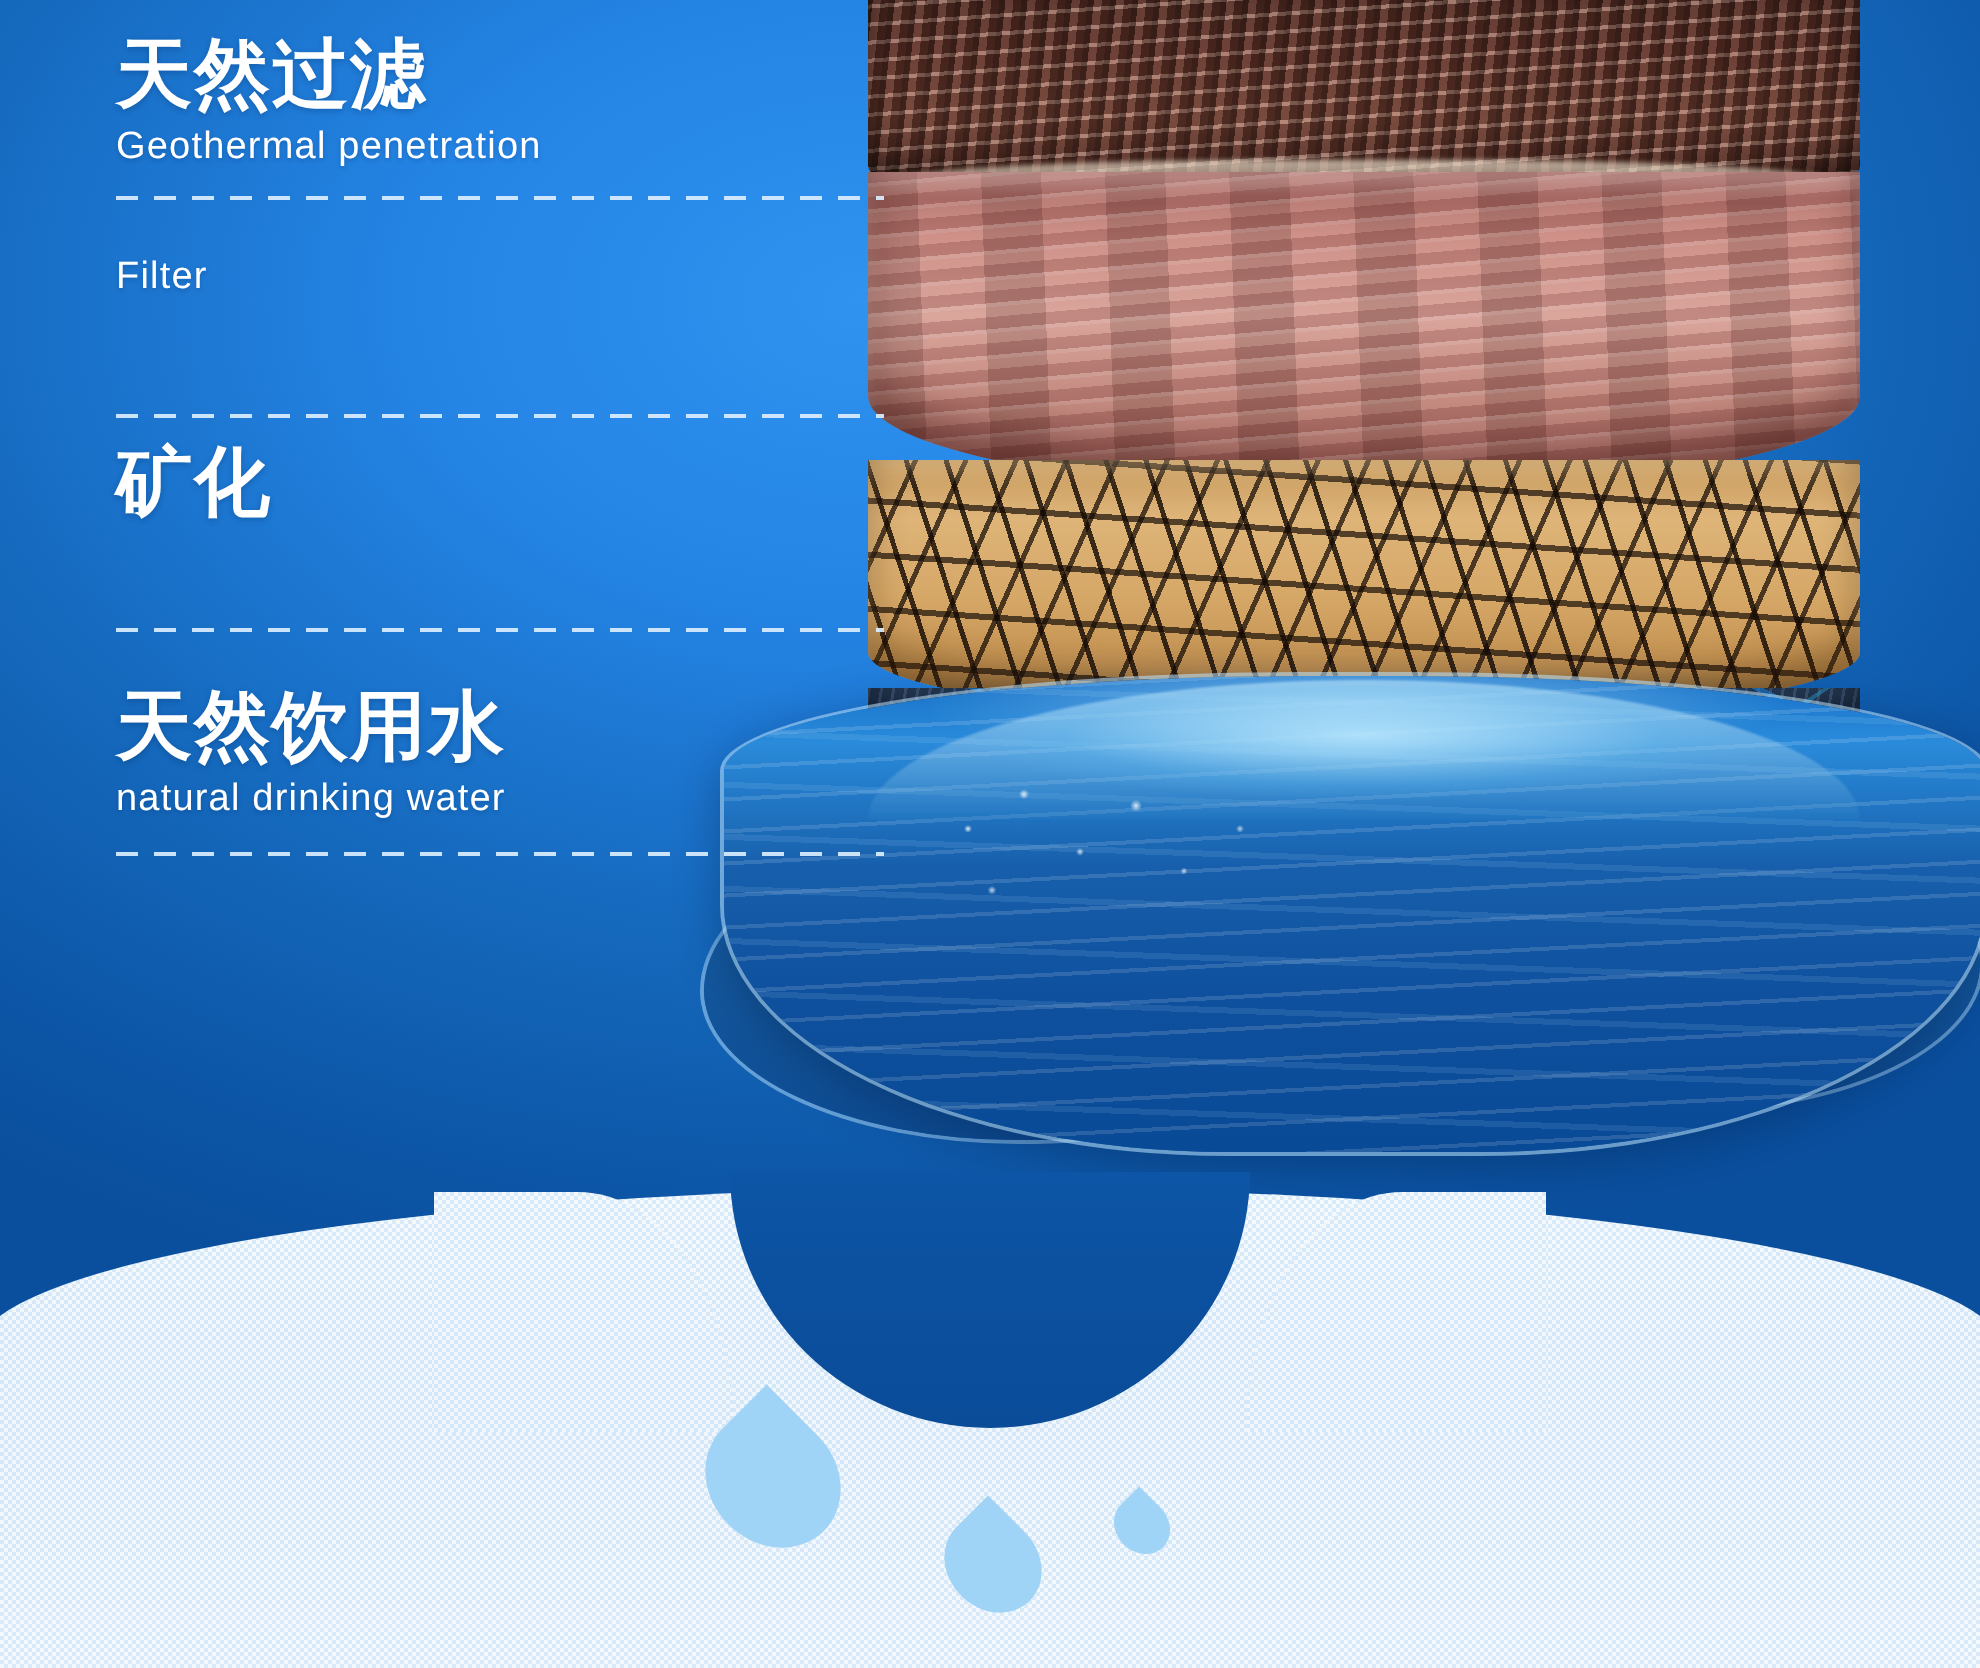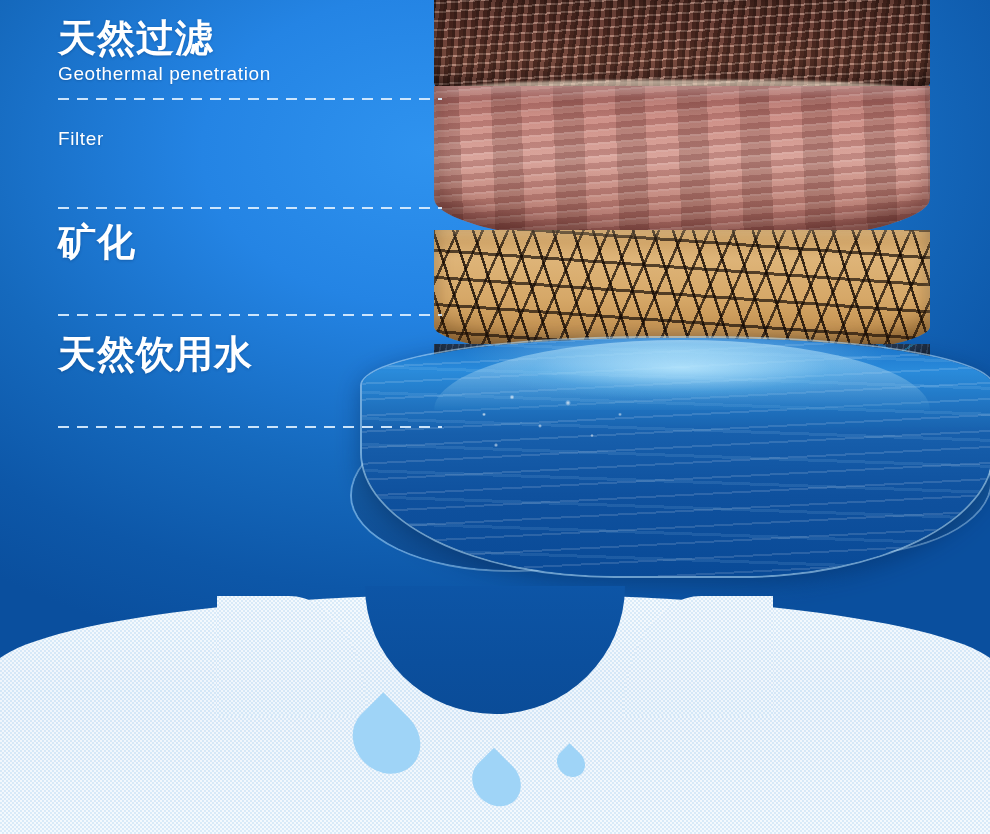--- a/index.html
+++ b/index.html
@@ -207,22 +207,23 @@
     <div class="item" style="top:125px">
       <div class="en">Filter</div>
     </div>
     <div class="dash" style="top:207px"></div>
 
     <div class="item" style="top:220px">
       <div class="cn">矿化</div>
     </div>
     <div class="dash" style="top:314px"></div>
 
-    <div class="item" style="top:332px">
+    <div class="item" style="top:342px">
       <div class="cn">天然饮用水</div>
+      <div class="en">natural drinking water</div>
     </div>
     <div class="dash" style="top:426px"></div>
 
   </div>
 
   <div id="snow"></div>
   <div id="snow-notch"></div>
 
   <div class="drop" id="drop1"></div>
   <div class="drop" id="drop2"></div>

